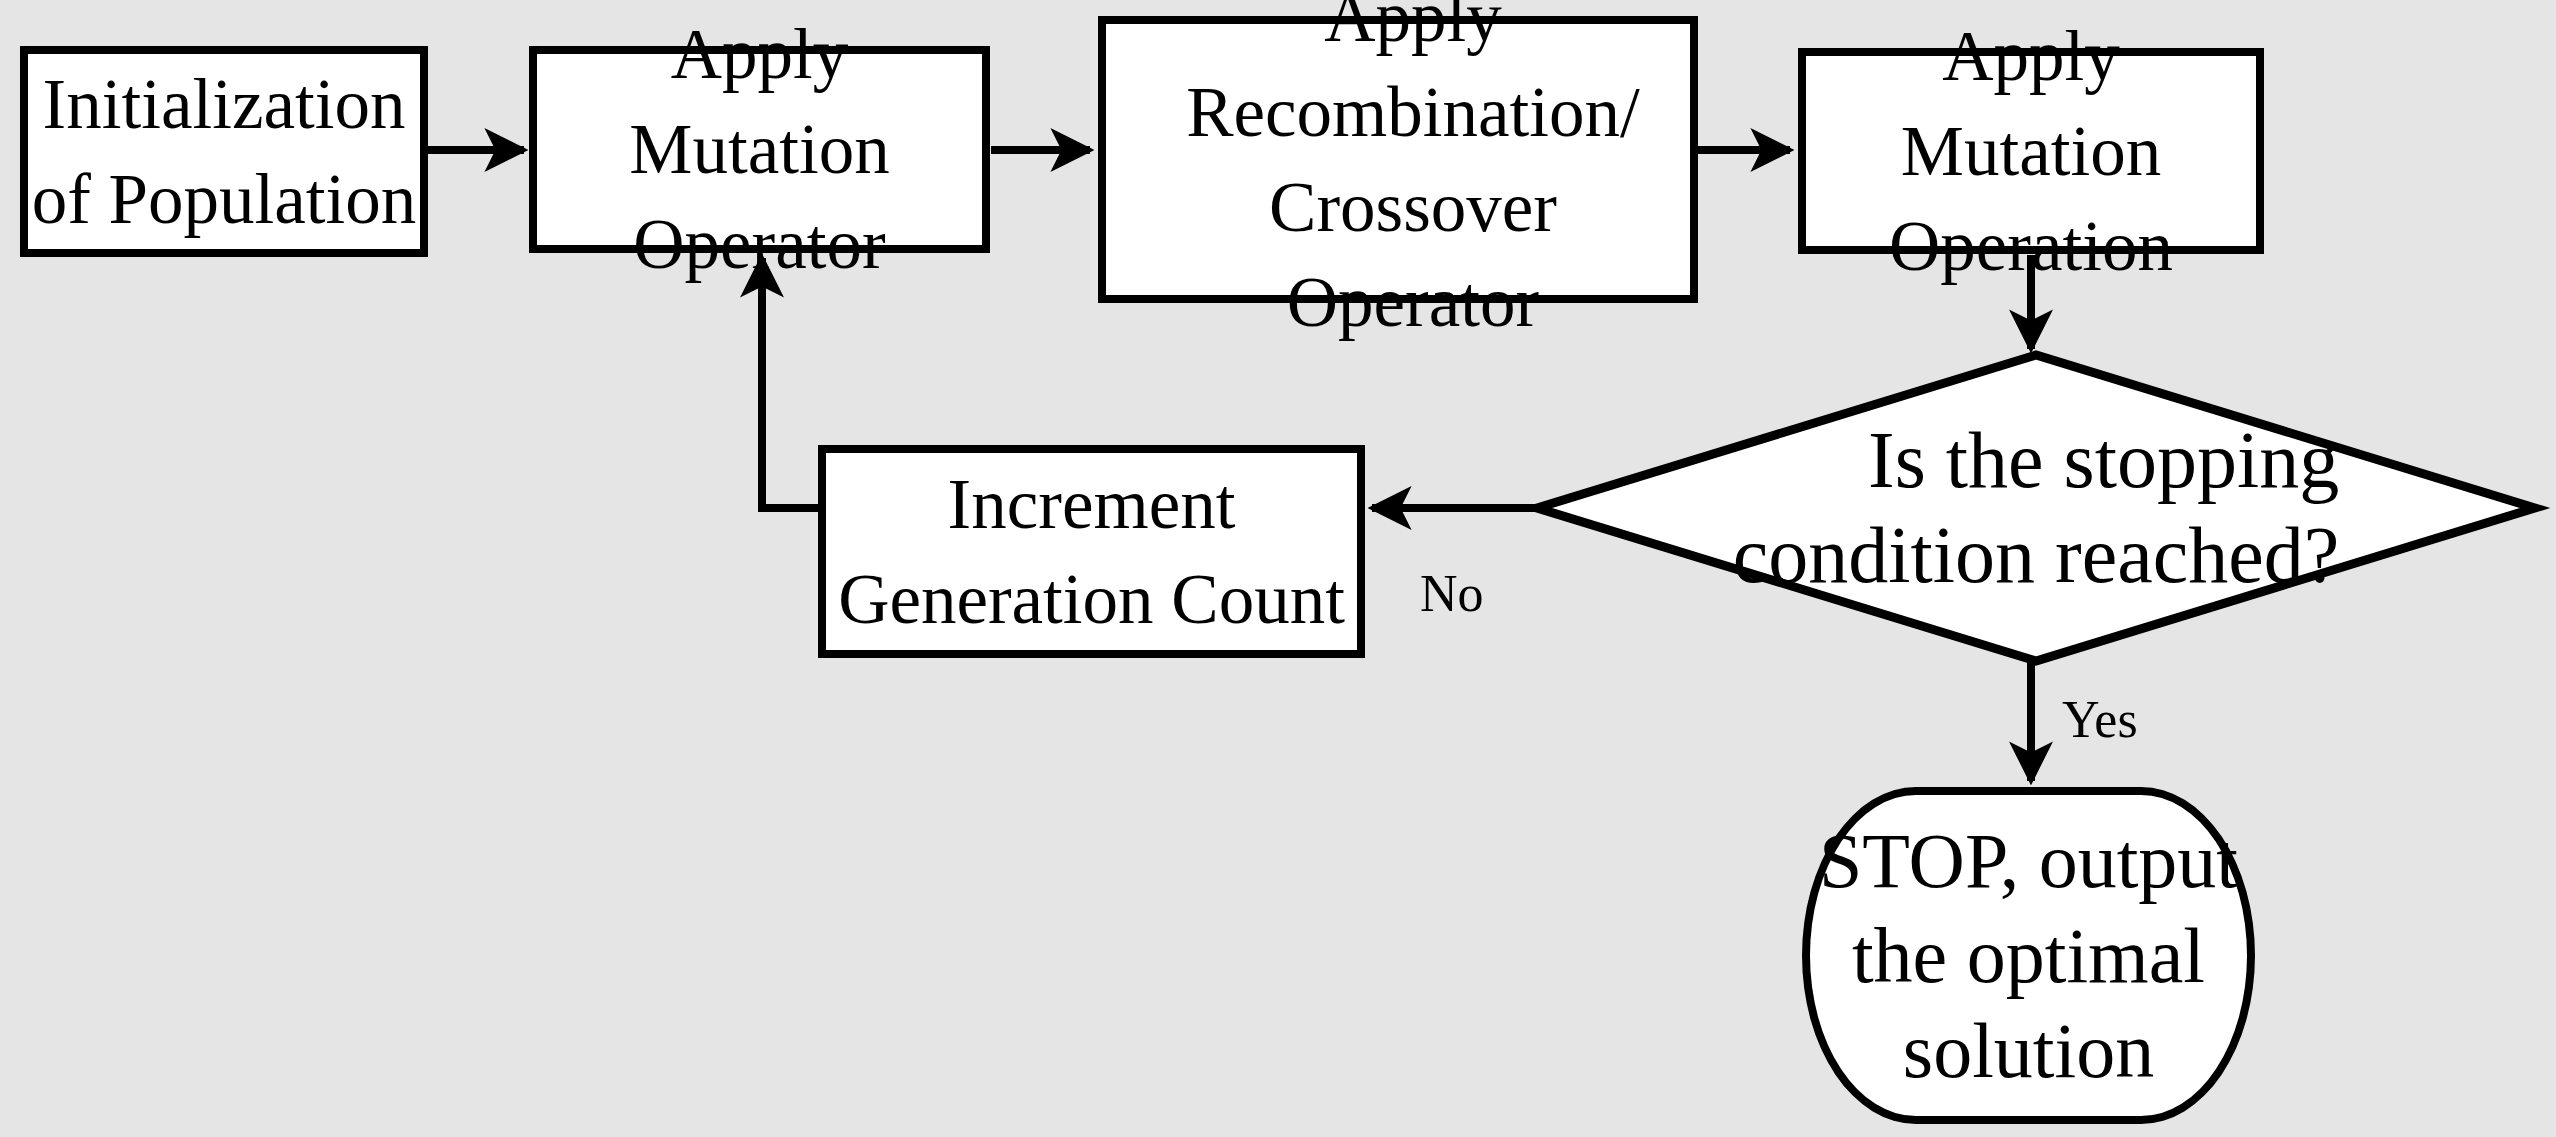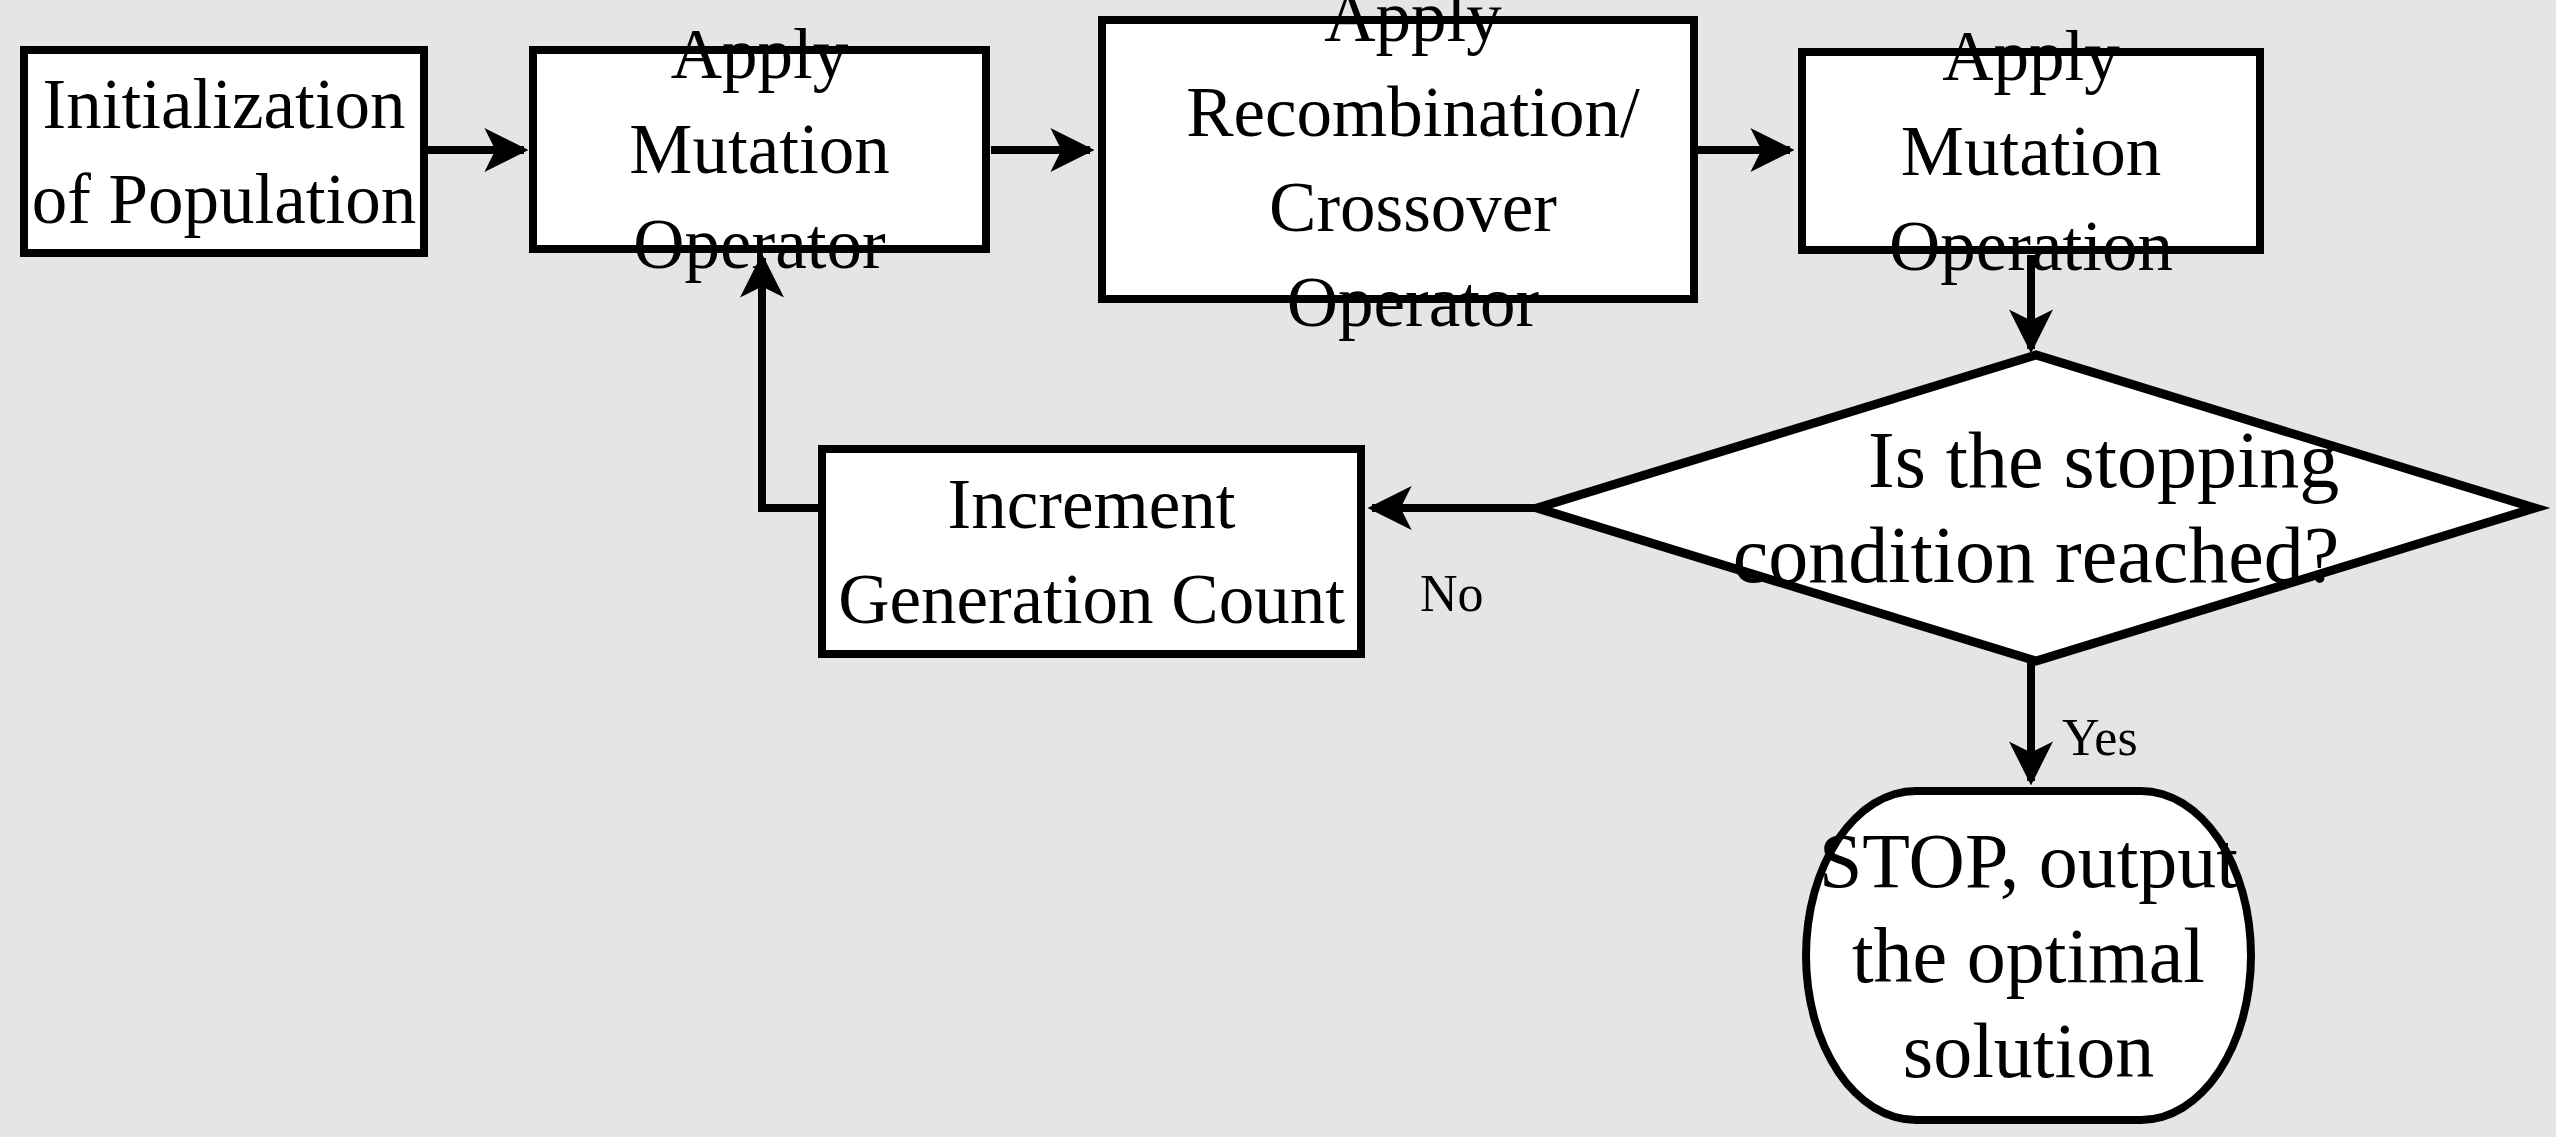--- a/index.html
+++ b/index.html
@@ -116,15 +116,15 @@
 condition reached?</div>
 
   <div class="node node-stop" style="left:1802px; top:787px; width:453px; height:337px;">
     <span>STOP, output
 the optimal
 solution</span>
   </div>
 
   <div class="edge-label" style="left:1420px; top:552px; width:140px;">No</div>
 
-  <div class="edge-label" style="left:2062px; top:678px; width:150px;margin-top:18px;">Yes</div>
+  <div class="edge-label" style="left:2062px; top:678px; width:150px;">Yes</div>
 
 </div>
 
 </body></html>

